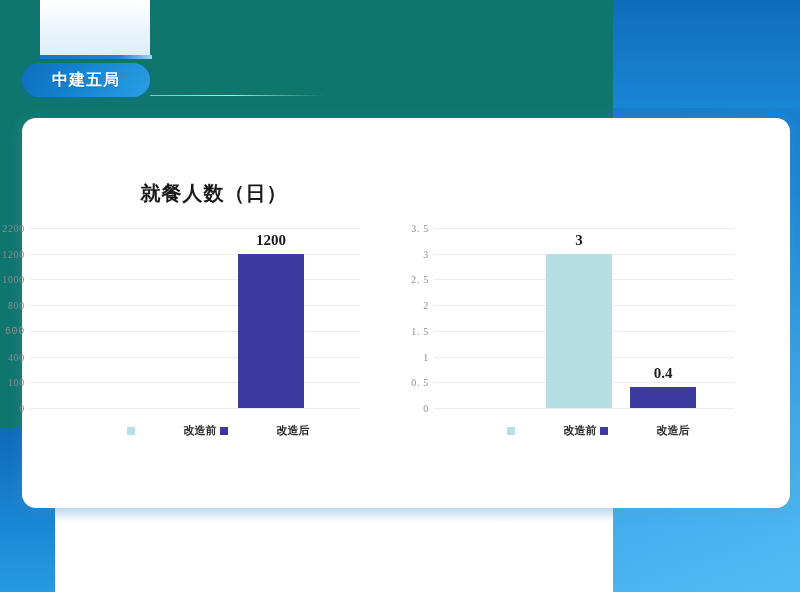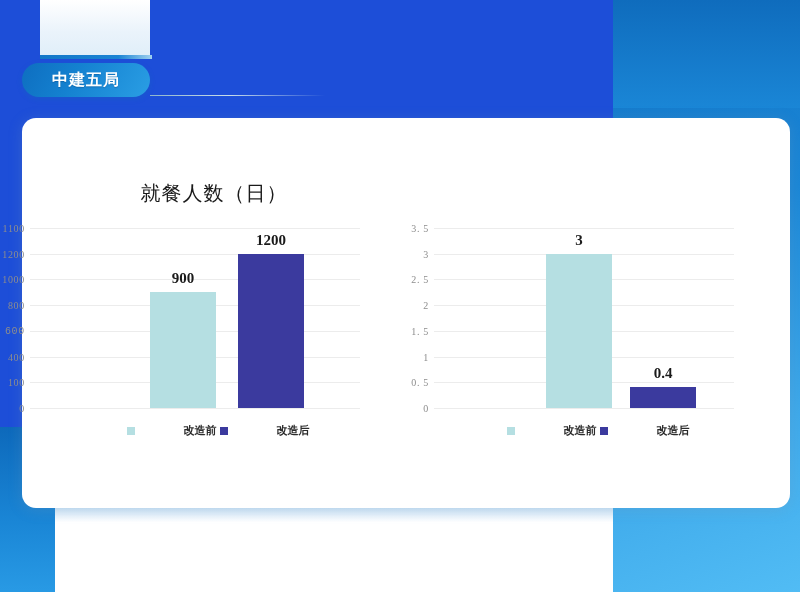--- a/index.html
+++ b/index.html
@@ -10,21 +10,21 @@
     width: 800px;
     height: 600px;
     background: #ffffff;
     font-family: "Liberation Serif", "DejaVu Serif", serif;
     overflow: hidden;
   }
   #slide {
     position: relative;
     width: 800px;
     height: 592px;
-    background: #1d4ed8;
+    background: #0f766e;
     overflow: hidden;
   }
 
   
   .deco-top-left-pale {
     position: absolute;
     left: 40px;
     top: 0px;
     width: 110px;
     height: 58px;
@@ -136,21 +136,21 @@
     height: 390px;
   }
 
   .chart-title {
     position: absolute;
     top: 62px;
     left: 0;
     width: 100%;
     text-align: center;
     font-family: "Liberation Serif", "DejaVu Serif", serif;
-    font-weight: normal;
+    font-weight: bold;
     font-size: 20px;
     color: #1a1a1a;
     letter-spacing: 1px;
   }
 
   .plot {
     position: absolute;
     top: 110px;
     height: 180px;
   }
@@ -261,25 +261,22 @@
             <div class="axis-label" style="top: 71.4286%;">400</div>
             <div class="gridline" style="top: 57.1429%;"></div>
             <div class="axis-label" style="top: 57.1429%; font-family: Liberation Mono, monospace;">600</div>
             <div class="gridline" style="top: 42.8571%;"></div>
             <div class="axis-label" style="top: 42.8571%;">800</div>
             <div class="gridline" style="top: 28.5714%;"></div>
             <div class="axis-label" style="top: 28.5714%;">1000</div>
             <div class="gridline" style="top: 14.2857%;"></div>
             <div class="axis-label" style="top: 14.2857%;">1200</div>
             <div class="gridline" style="top: 0%;"></div>
-            <div class="axis-label" style="top: 0%;">1100</div>
+            <div class="axis-label" style="top: 0%;">2200</div>
             <div class="bars">
-              <div class="bar" style="left: 120px; width: 66px; height: 64.2857%; background: rgb(181, 223, 226);">
-                <div class="bar-value">900</div>
-              </div>
               <div class="bar" style="left: 208px; width: 66px; height: 85.7143%; background: rgb(59, 58, 158);">
                 <div class="bar-value">1200</div>
               </div>
             </div>
           </div>
           <div class="legend legend-1">
             <div class="legend-item">
               <span class="legend-swatch" style="background: rgb(181, 223, 226);"></span>
               <span class="legend-text">改造前</span>
             </div>

